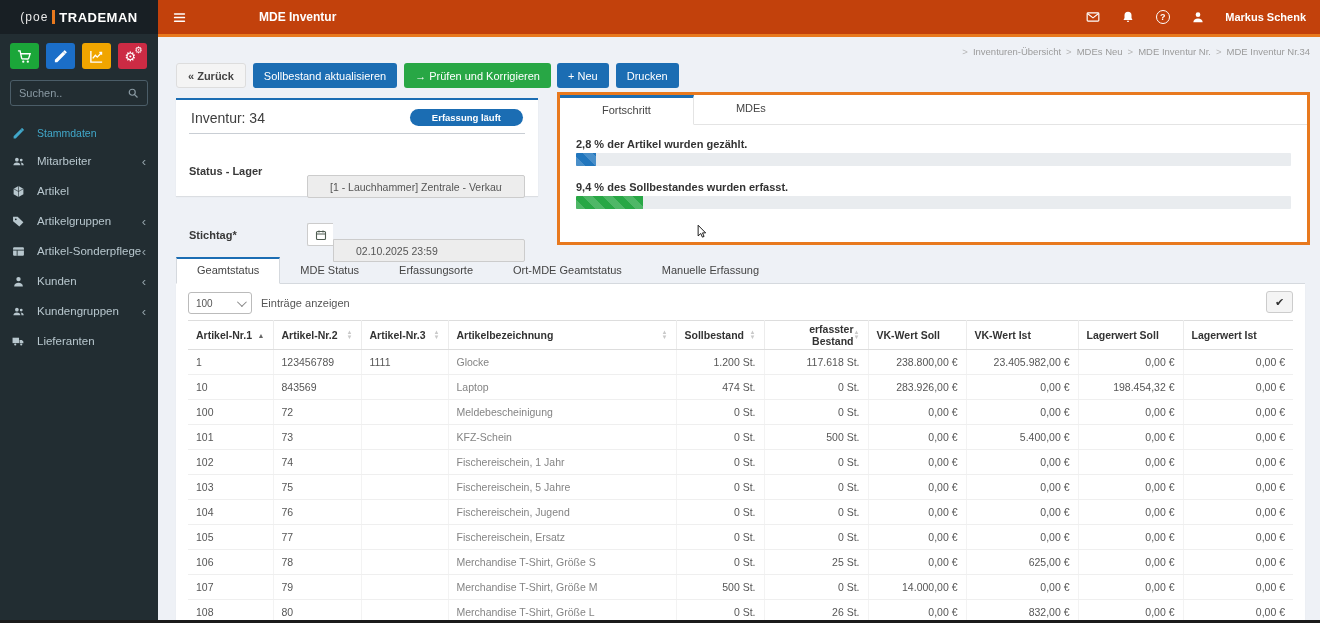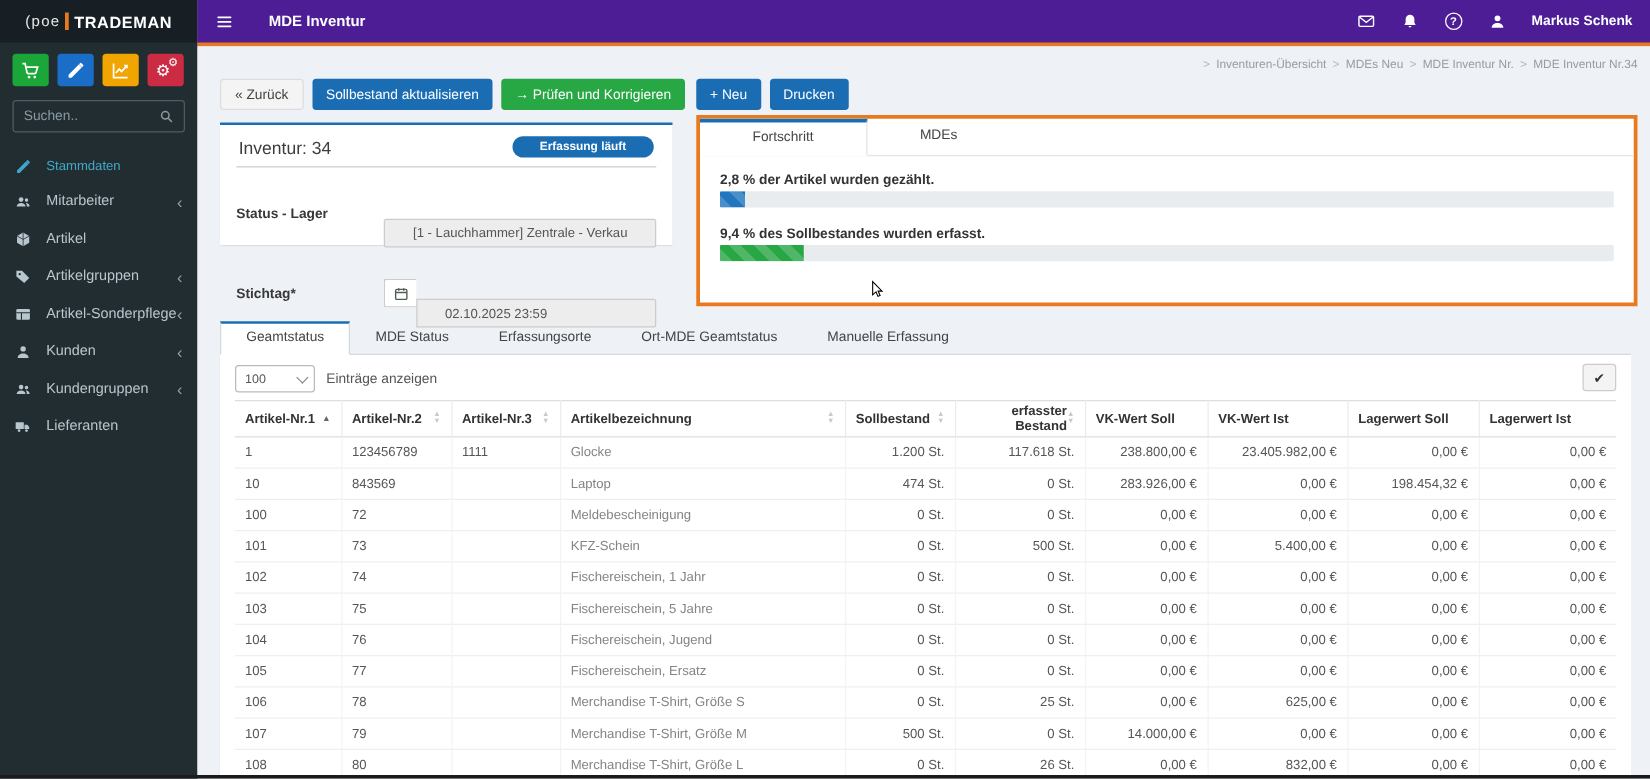--- a/index.html
+++ b/index.html
@@ -26,38 +26,38 @@
   .menu { list-style:none; margin-top:6px; }
   .menu li { display:flex; align-items:center; height:30px; padding:0 12px; color:#b8c7ce; font-size:11.5px; cursor:pointer; }
   .menu li .mi { width:16px; height:13px; margin-right:9px; flex:none; display:flex; align-items:center; }
   .menu li .mi svg { width:13px; height:13px; }
   .menu li.small { font-size:10.5px; height:26px; }
   .menu li.active { color:#41a7c9; }
   .menu li .chev { margin-left:auto; font-size:13px; color:#93a1a8; line-height:1; }
 
   
   .main { flex:1; display:flex; flex-direction:column; position:relative; }
-  .navbar { height:37px; background:#4c1d95; border-bottom:3px solid #e8791e; display:flex; align-items:center; color:#fff; flex:none; }
+  .navbar { height:37px; background:#c2410c; border-bottom:3px solid #e8791e; display:flex; align-items:center; color:#fff; flex:none;gap:44px; }
   .hamburger { padding:0 14px; display:flex; cursor:pointer; }
   .hamburger svg { width:15px; height:15px; }
   .nav-title { font-size:12px; font-weight:bold; margin-left:14px; }
   .nav-right { margin-left:auto; display:flex; align-items:center; gap:20px; padding-right:14px; }
   .nav-ic { width:15px; height:15px; display:flex; align-items:center; justify-content:center; cursor:pointer; }
   .nav-ic svg { width:14px; height:14px; }
   .help-circle { width:14px; height:14px; border:1.5px solid #fff; border-radius:50%; font-size:9px; font-weight:bold; display:flex; align-items:center; justify-content:center; }
   .nav-user { font-size:11px; font-weight:bold; cursor:pointer; }
 
   
   .content { position:relative; flex:1; background:#eef1f6; }
   .breadcrumb { position:absolute; top:9px; right:10px; font-size:9.5px; color:#9b9b9b; display:flex; gap:5px; align-items:center; }
   .bc-sep { color:#b5b5b5; }
   .bc-item { cursor:pointer; }
 
   .btn { border:none; border-radius:3px; font-size:11px; font-weight:normal; padding:0 11px; height:25px; cursor:pointer; font-family:inherit; }
-  .btn-default { background:#f4f4f4; color:#444; border:1px solid #ddd; font-weight:normal; }
+  .btn-default { background:#f4f4f4; color:#444; border:1px solid #ddd; font-weight:bold; }
   .btn-primary { background:#1b6db3; color:#fff; }
   .btn-success { background:#28a745; color:#fff; }
   .actions-left { position:absolute; top:26px; left:18px; display:flex; gap:7px; }
   .actions-right { position:absolute; top:26px; left:399px; display:flex; gap:7px; }
 
   
   .card-inv { position:absolute; top:61px; left:18px; width:362px; height:98px; background:#fff; border-top:2px solid #1b6db3; box-shadow:0 1px 1px rgba(0,0,0,.08); padding:7px 13px 0; }
   .card-inv-head { display:flex; justify-content:space-between; align-items:center; padding:2px 2px 7px; border-bottom:1px solid #c9ced4; }
   .inv-title { font-size:14px; color:#3d3d3d; }
   .badge-status { background:#1b6db3; color:#fff; font-size:9.5px; font-weight:bold; padding:3px 22px; border-radius:9px; }

